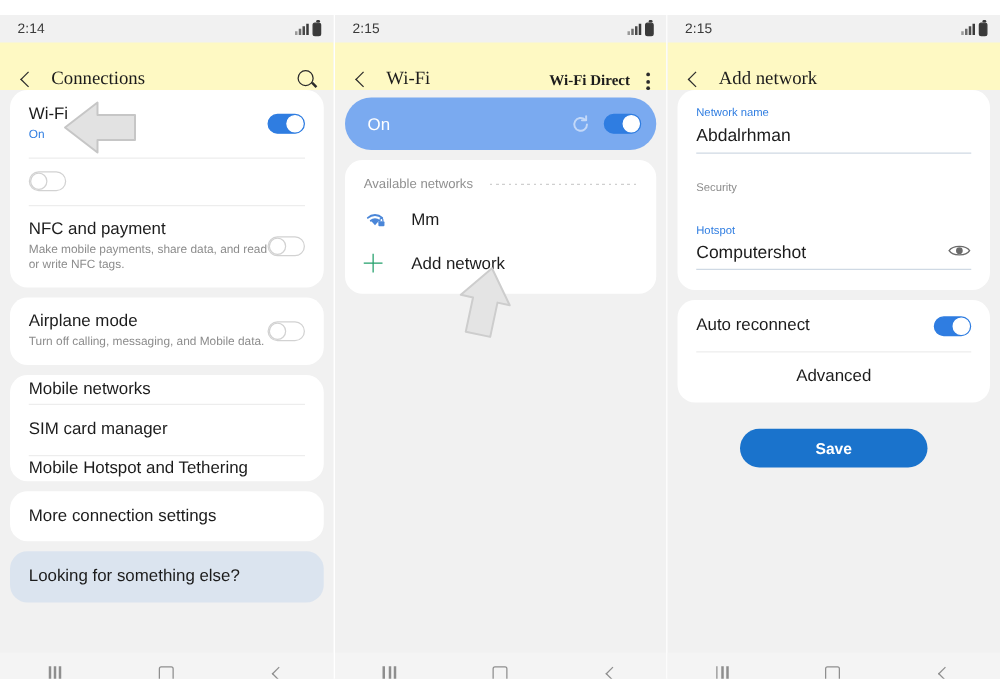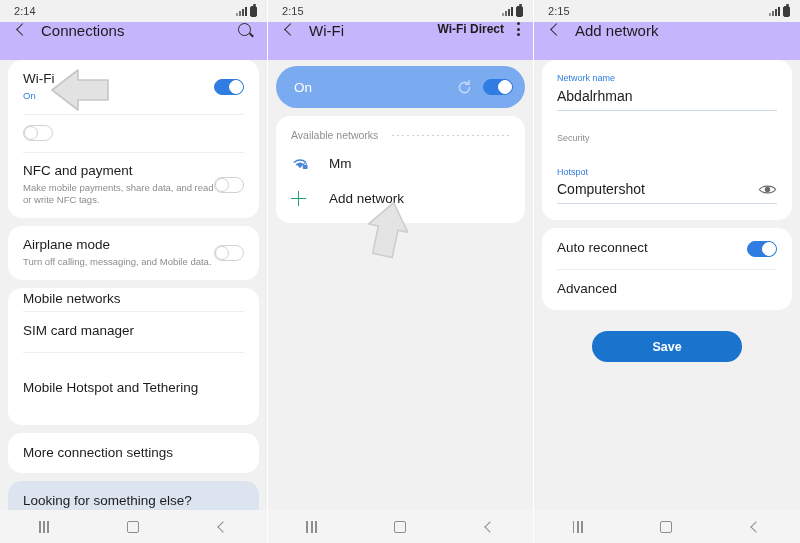--- a/index.html
+++ b/index.html
@@ -2,21 +2,21 @@
 <html><head>
 <meta charset="utf-8">
 <style>
   * { box-sizing: border-box; margin: 0; padding: 0; }
   html, body {
     width: 800px; height: 543px;
     background: #ffffff;
     font-family: "Liberation Sans", sans-serif;
     overflow: hidden;
   }
-  .sheet { position: relative; width: 800px; height: 428px; display: flex; background:#ffffff; }
+  .sheet { position: relative; width: 800px; height: 428px; display: flex; background:#ffffff;margin-top:12px; }
 
   .phone {
     position: relative;
     width: 267px; height: 543px;
     background: #f1f1f1;
     overflow: hidden;
     flex: 0 0 auto;
   }
   .phone.mid { width: 267px; background:#f1f1f1; border-left:1px solid #ffffff; border-right:1px solid #ffffff;}
   .phone.right { width: 266px; background:#f1f1f1; }
@@ -34,22 +34,23 @@
   .sig i { position:absolute; bottom:0; width:2px; background:#9a9a9a; display:block; }
   .sig i:nth-child(1){left:0;height:3px;}
   .sig i:nth-child(2){left:3px;height:5px;background:#6d6d6d;}
   .sig i:nth-child(3){left:6px;height:7px;background:#4a4a4a;}
   .sig i:nth-child(4){left:9px;height:9px;background:#3a3a3a;}
   .batt { width:7px; height:11px; border:1.5px solid #3a3a3a; border-radius:2px; position:relative; background:#3a3a3a;}
   .batt:before{content:"";position:absolute;top:-3px;left:1.5px;width:3px;height:2px;background:#3a3a3a;border-radius:1px;}
 
   
   .appbar {
-    height: 38px; display:flex; align-items:flex-start; padding: 0 13px;
-    background: #c4b5fd;
+    height: 38px; display:flex; align-items:flex-end; padding: 0 13px;
+    background: #fef9c3;
+    font-family: Liberation Serif, serif;
   }
   .appbar .chev-back {
     width:16px; height:16px; flex:0 0 auto; position:relative; cursor:pointer;
   }
   .appbar .chev-back:before{
     content:""; position:absolute; left:5px; top:3px; width:8px; height:8px;
     border-left:1.6px solid #2b2b2b; border-bottom:1.6px solid #2b2b2b;
     transform: rotate(45deg);
   }
   .appbar .title { font-size: 15px; color:#1c1c1c; margin-left:12px; font-weight:400; }
@@ -227,21 +228,21 @@
       </div>
     </div>
 
     <div class="card">
       <div class="row" style="padding:3px 15px;">
         <div class="t1">Mobile networks</div>
       </div>
       <div class="row" style="padding:12px 15px;">
         <div class="t1">SIM card manager</div>
       </div>
-      <div class="row" style="padding:28px 15px;">
+      <div class="row" style="padding:2px 15px;">
         <div class="t1">Mobile Hotspot and Tethering</div>
       </div>
     </div>
 
     <div class="card">
       <div class="row" style="padding:12px 15px;">
         <div class="t1">More connection settings</div>
       </div>
     </div>
 
@@ -399,21 +400,21 @@
 
     <div class="card">
       <div class="row" style="padding:12px 15px;">
         <div class="txtcol">
           <div class="t1">Auto reconnect</div>
         </div>
         <div class="toggle on">
             <span class="knob"></span>
           </div>
       </div>
-      <div class="row" style="padding:12px 15px;">
+      <div class="row" style="padding:12px 15px;justify-content:center;">
         <div class="t1">Advanced</div>
       </div>
     </div>
 
     <button class="save-btn">Save</button>
 
     <div class="navbar">
       <span class="nav-recent">
           <i></i>
           <i></i>

